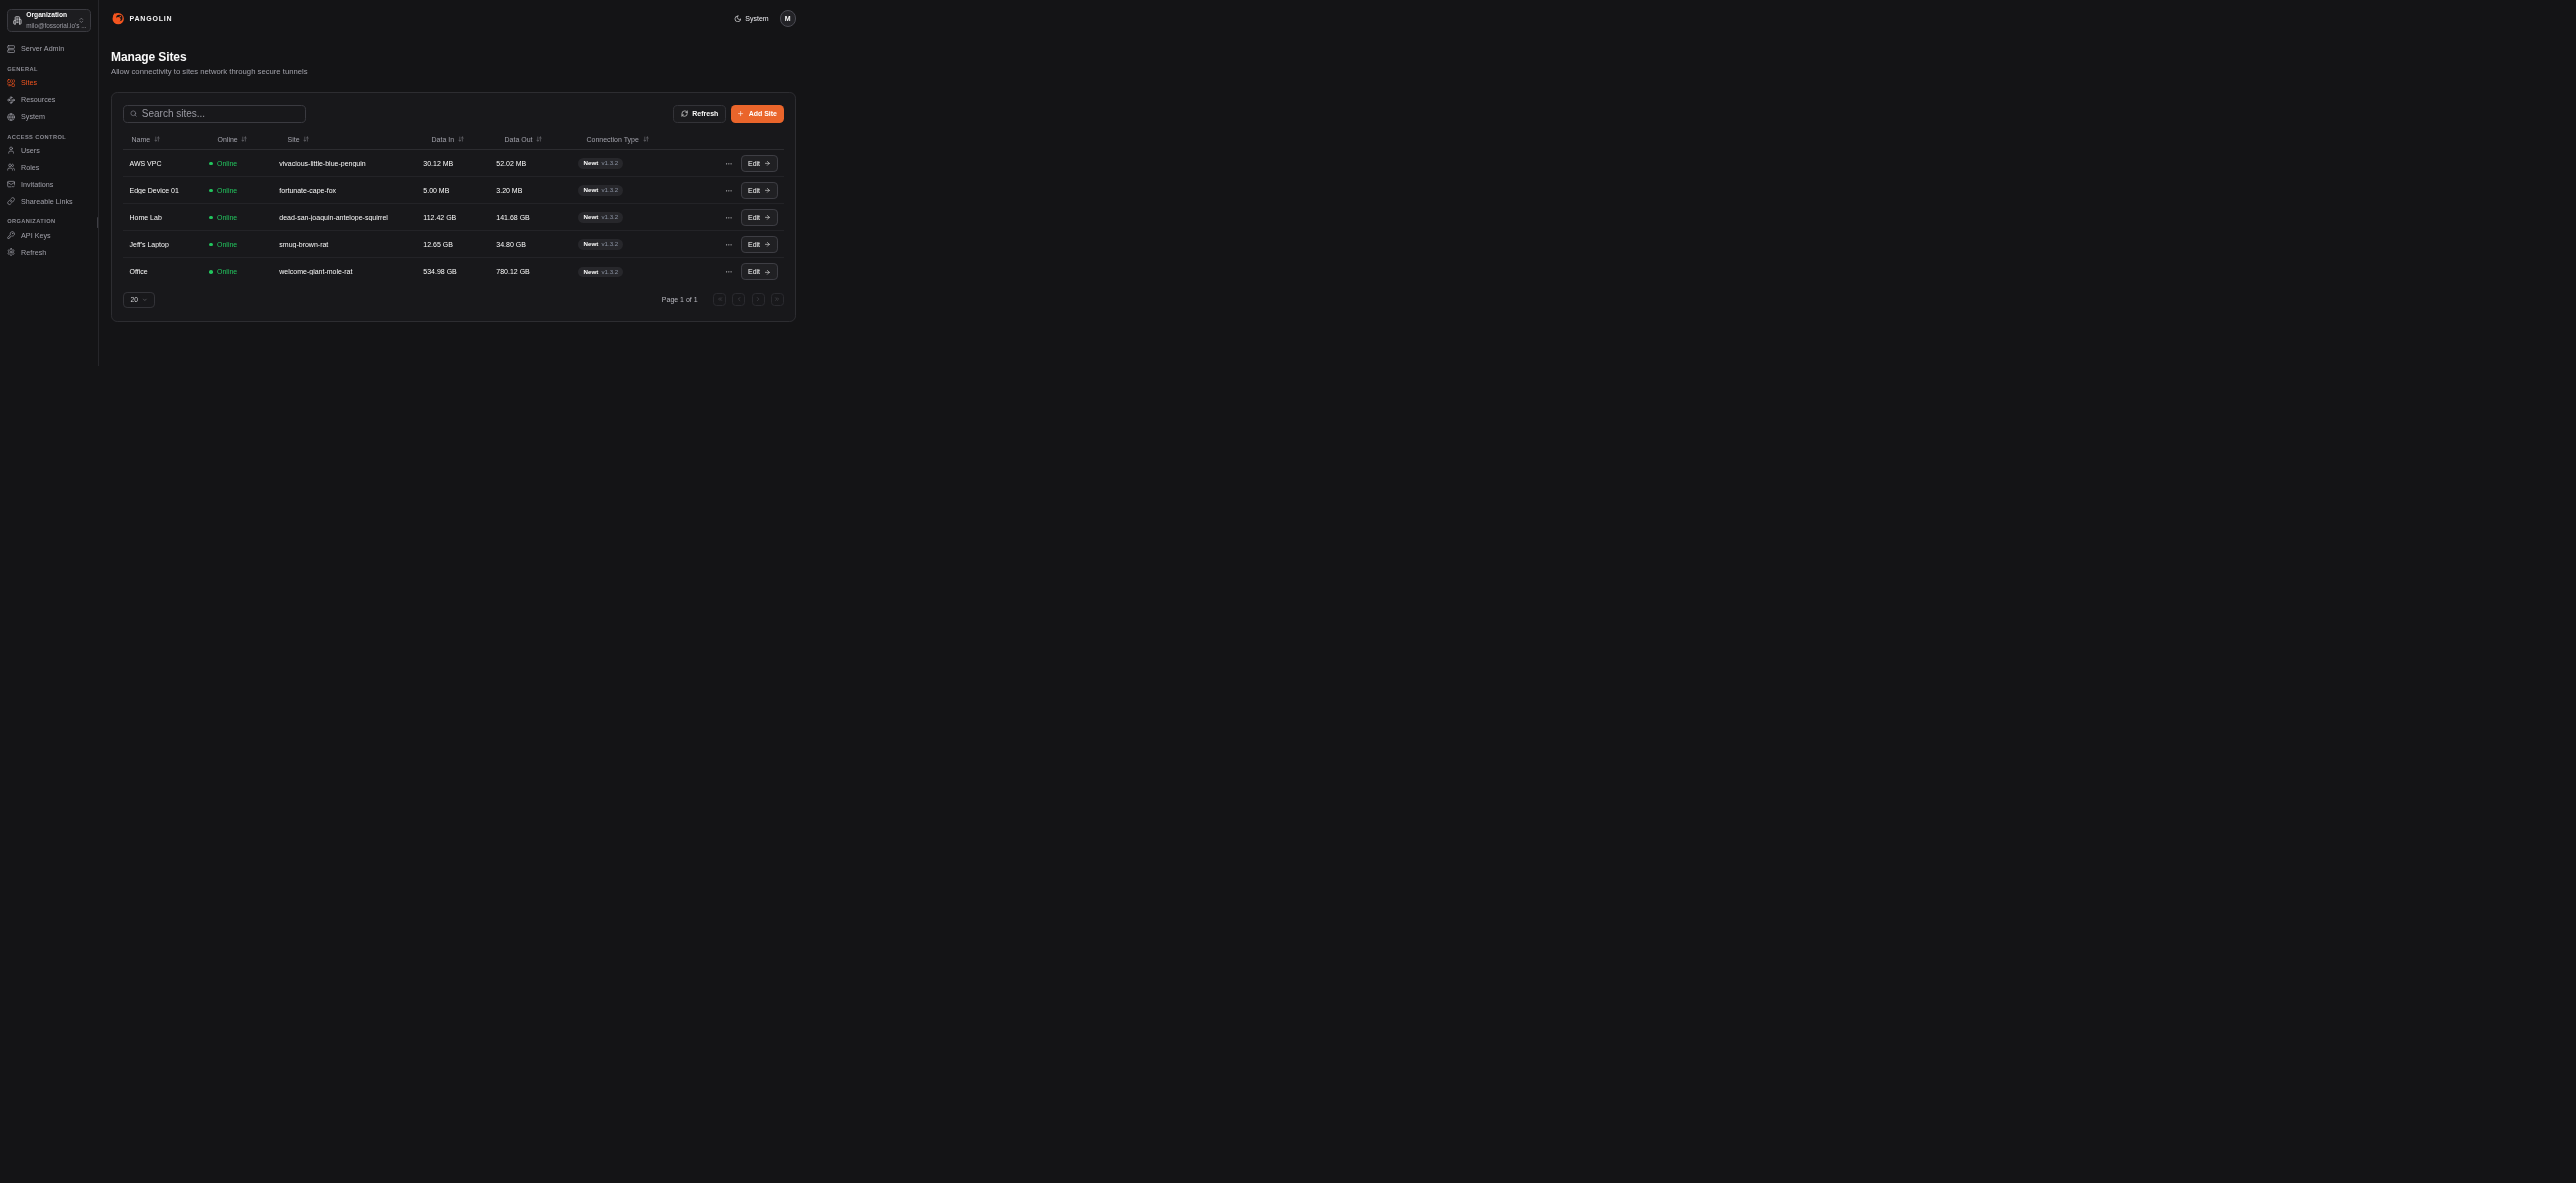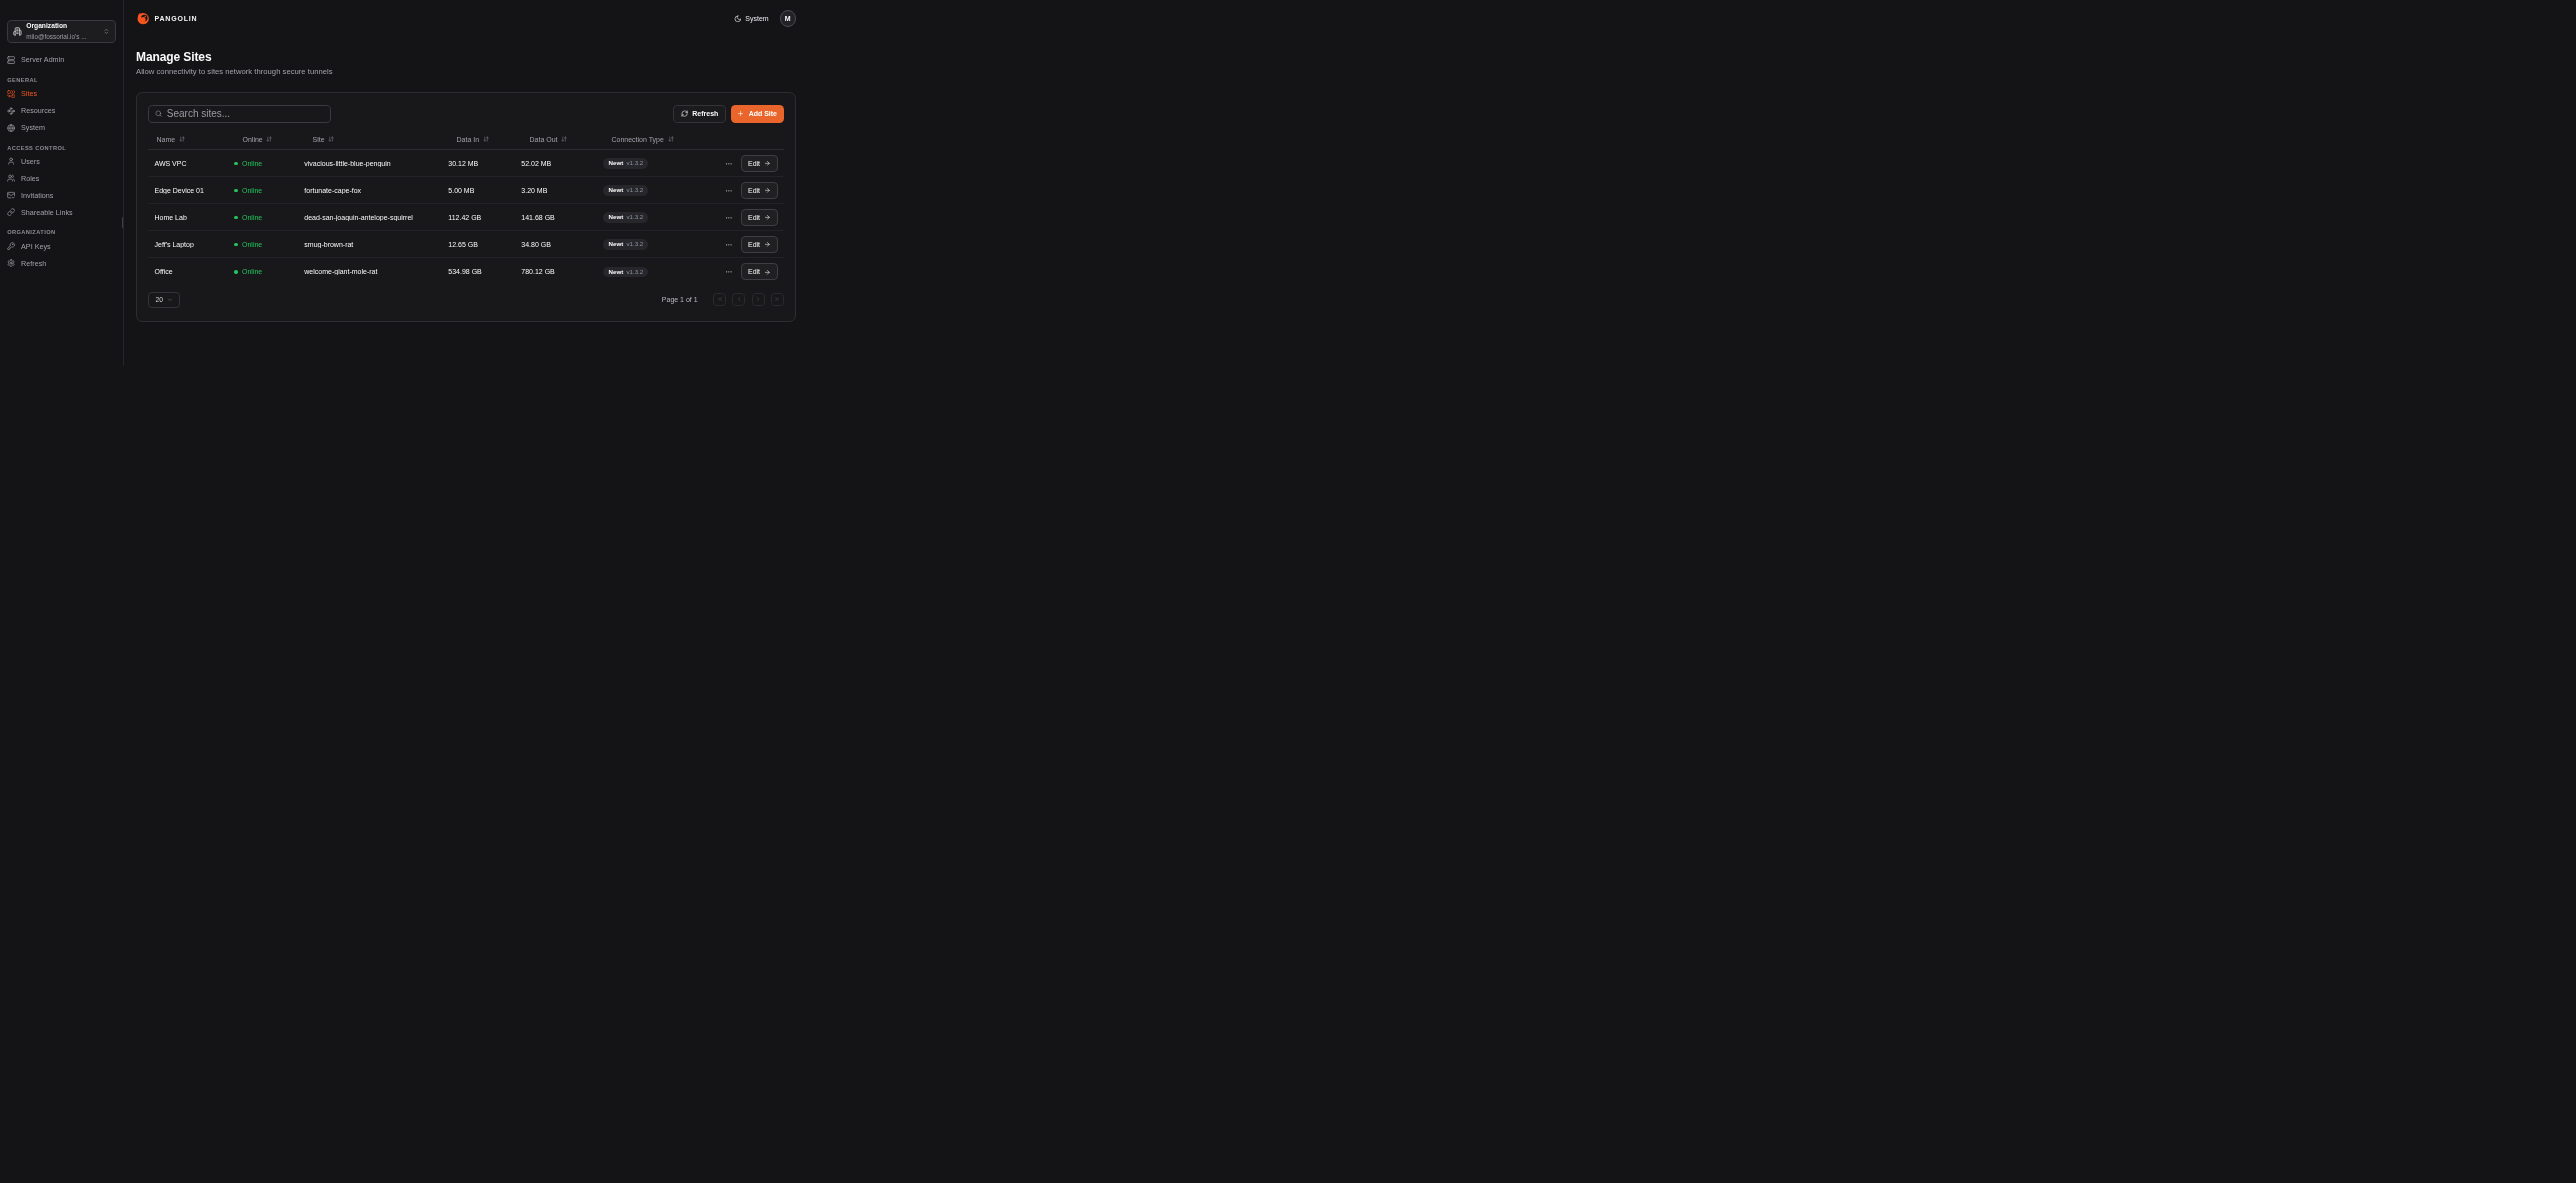--- a/index.html
+++ b/index.html
@@ -14,21 +14,21 @@
     --txt2:#a1a1aa;
     --txt3:#8c8c94;
   }
   *{box-sizing:border-box;margin:0;padding:0}
   html,body{width:808px;height:366px;overflow:hidden}
   body{background:var(--bg);color:var(--txt);font-family:"Liberation Sans","DejaVu Sans",sans-serif;-webkit-font-smoothing:antialiased}
   svg{display:block}
   .app{display:flex;height:100%}
 
   
-  .sidebar{width:124px;flex-shrink:0;border-right:0.5px solid #26262a;padding-top:20px;position:relative}
+  .sidebar{width:99px;flex-shrink:0;border-right:0.5px solid #26262a;padding-top:9px;position:relative}
   .org-box{margin:0 6.7px;height:23px;background:#1d1d20;border:0.5px solid #3a3a40;border-radius:4.6px;
     display:flex;align-items:center;gap:4.6px;padding:0 5.2px;cursor:pointer}
   .org-box .oicon{color:#e8e8ec}
   .org-box .oicon svg{width:8.8px;height:8.8px}
   .org-texts{flex:1;min-width:0;line-height:1.25}
   .org-label{font-size:6.7px;font-weight:700;color:var(--txt);white-space:nowrap;overflow:hidden}
   .org-value{font-size:6.4px;color:#9b9ba3;white-space:nowrap;overflow:hidden}
   .org-chevrons{color:#9b9ba3}
   .org-chevrons svg{width:6.7px;height:6.7px}
 

